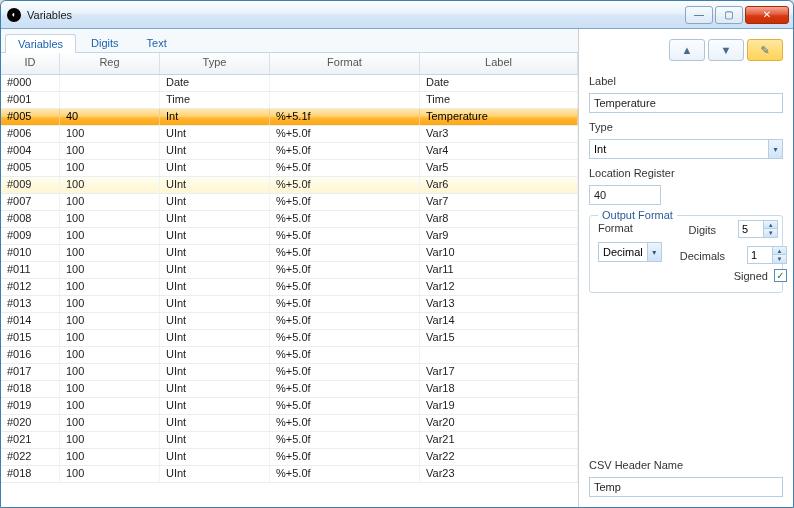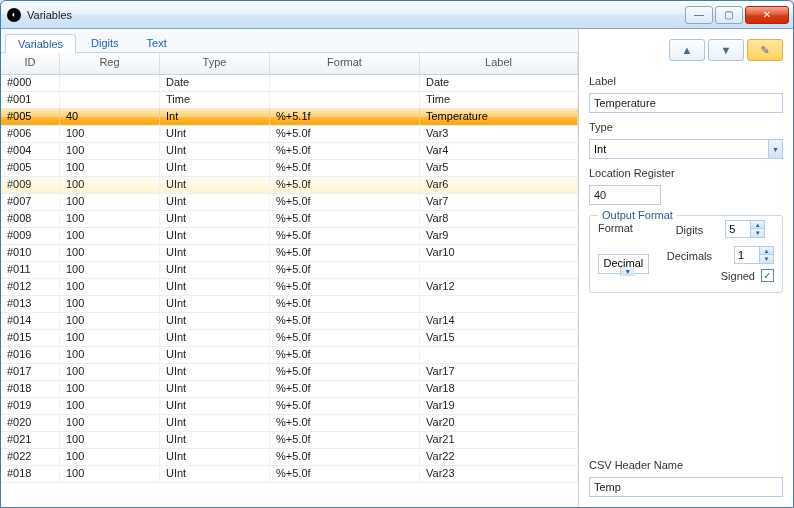--- a/index.html
+++ b/index.html
@@ -153,33 +153,35 @@
               <div class="td c-reg">100</div>
               <div class="td c-type">UInt</div>
               <div class="td c-fmt">%+5.0f</div>
               <div class="td c-lbl">Var10</div>
             </div>
             <div class="row">
               <div class="td c-id">#011</div>
               <div class="td c-reg">100</div>
               <div class="td c-type">UInt</div>
               <div class="td c-fmt">%+5.0f</div>
+              <div class="td c-lbl">Var11</div>
             </div>
             <div class="row">
               <div class="td c-id">#012</div>
               <div class="td c-reg">100</div>
               <div class="td c-type">UInt</div>
               <div class="td c-fmt">%+5.0f</div>
               <div class="td c-lbl">Var12</div>
             </div>
             <div class="row">
               <div class="td c-id">#013</div>
               <div class="td c-reg">100</div>
               <div class="td c-type">UInt</div>
               <div class="td c-fmt">%+5.0f</div>
+              <div class="td c-lbl">Var13</div>
             </div>
             <div class="row">
               <div class="td c-id">#014</div>
               <div class="td c-reg">100</div>
               <div class="td c-type">UInt</div>
               <div class="td c-fmt">%+5.0f</div>
               <div class="td c-lbl">Var14</div>
             </div>
             <div class="row">
               <div class="td c-id">#015</div>
@@ -272,21 +274,21 @@
       </div>
 
       <div class="lbl">Location Register</div>
       <input class="txtinput small" value="40" style="">
 
       <div class="fieldset">
         <div class="legend">Output Format</div>
         <div style="display:flex;gap:18px;">
           <div style="width:74px;">
             <div class="lbl">Format</div>
-            <div class="selectinput" style="margin-top:20px;flex-direction:column;">
+            <div class="selectinput" style="margin-top:8px;">
               <span>Decimal</span>
               <span class="ddarrow">▾</span>
             </div>
           </div>
           <div style="flex:1;">
             <div class="numrow">
               <span class="lbl">Digits</span>
               <div class="spinner">
                 <input value="5" style="">
                 <div class="spinbtns">

